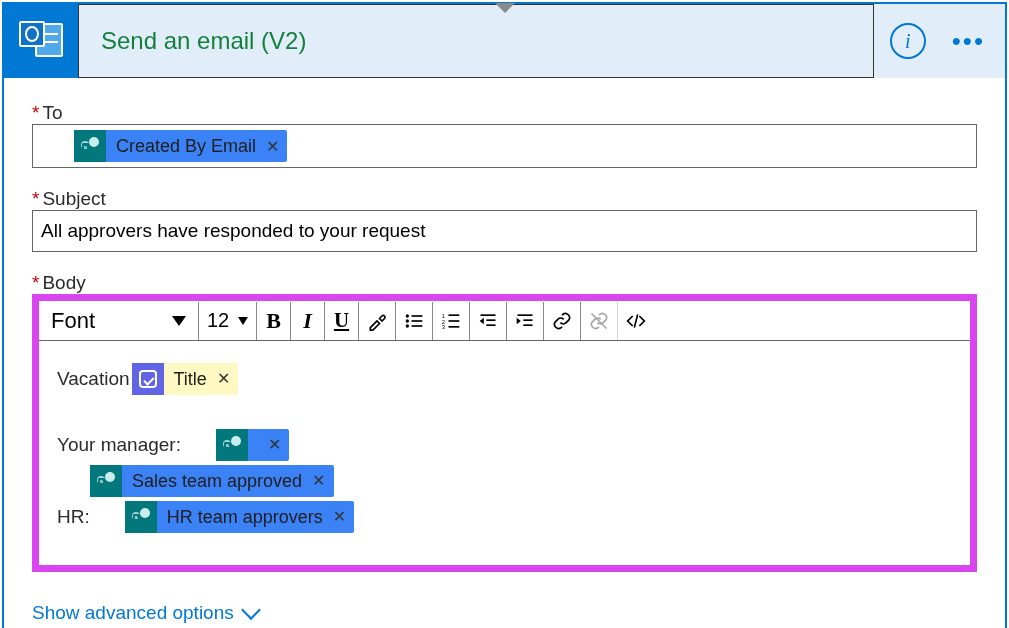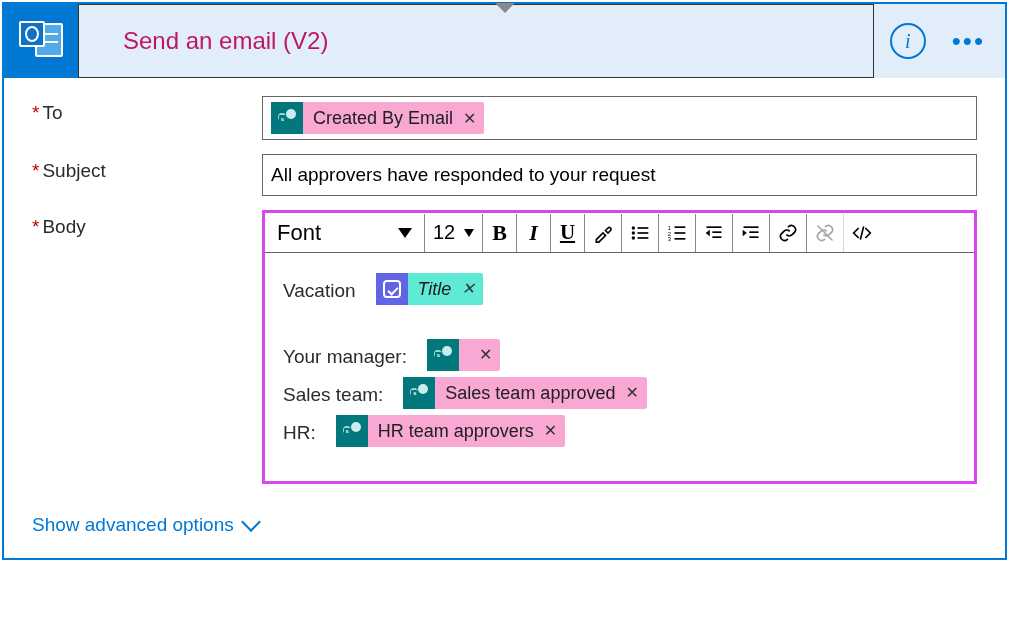--- a/index.html
+++ b/index.html
@@ -78,22 +78,21 @@
     flex: 1;
     border: 1px solid #333;
     height: 74px;
     display: flex;
     align-items: center;
     padding: 0 22px;
     background: #e1eefa;
   }
   .header-title {
     font-size: 24px;
-    color: #be185d;
-    margin-left: 22px;
+    color: #15803d;
   }
   .header-actions {
     display: flex;
     align-items: center;
     gap: 26px;
     padding-right: 20px;
     padding-left: 16px;
   }
   .info-circle {
     width: 36px; height: 36px;
@@ -114,20 +113,21 @@
     letter-spacing: 2px;
     cursor: pointer;
     line-height: 1;
   }
   .body-area {
     padding: 18px 28px 22px 28px;
   }
   .row {
     display: flex;
     margin-bottom: 14px;
+    flex-direction: column;
   }
   .row.body-row { margin-bottom: 24px; }
   .label-col {
     width: 230px;
     flex-shrink: 0;
     font-size: 19px;
     color: #2b2b2b;
     padding-top: 6px;
   }
   .req {
@@ -156,27 +156,27 @@
   }
   .token {
     display: inline-flex;
     align-items: center;
     height: 32px;
     font-size: 18px;
     padding-right: 8px;
     border-radius: 2px;
   }
   .token.sp {
-    background: #f9a8d4;
+    background: #3b82f6;
     color: #202020;
+    margin-left: 33px;
   }
   .token.apv {
-    background: #5eead4;
+    background: #fef9c3;
     color: #202020;
-    font-style: italic;
   }
   .token-icon {
     width: 32px;
     height: 32px;
     display: flex;
     align-items: center;
     justify-content: center;
     margin-right: 10px;
     flex-shrink: 0;
   }
@@ -201,21 +201,21 @@
     content:"";position:absolute;left:3px;top:5px;width:8px;height:4px;border-left:2px solid #fff;border-bottom:2px solid #fff;transform:rotate(-45deg);
   }
   .token-close {
     margin-left: 10px;
     font-size: 16px;
     cursor: pointer;
     color: #333;
   }
   
   .rte-wrap {
-    border: 3px solid #d946ef;
+    border: 7px solid #d946ef;
   }
   .toolbar {
     display: flex;
     align-items: center;
     border-bottom: 1px solid #666;
     height: 40px;
   }
   .tool {
     height: 38px;
     display: flex;
@@ -250,23 +250,23 @@
   .italic-i { font-style: italic; font-size: 22px; font-family: Georgia, serif; font-weight:600;}
   .under-u { text-decoration: underline; font-size: 21px; font-family: Georgia, serif; font-weight:600;}
   .rte-content {
     padding: 20px 18px 28px 18px;
     font-size: 19px;
     line-height: 1.9;
     color: #2b2b2b;
   }
   .rte-line {
     display: flex;
-    align-items: flex-start;
+    align-items: center;
     flex-wrap: wrap;
-    gap: 20px;
+    gap: 2px;
     margin-bottom: 2px;
   }
   .advanced-link {
     display: inline-flex;
     align-items: center;
     gap: 10px;
     color: #0078d4;
     font-size: 19px;
     cursor: pointer;
     margin-top: 6px;
@@ -439,21 +439,20 @@
               <span class="token sp">
                 <span class="token-icon">
                     <span class="sp-glyph">
                       <span class="s-letter">s</span>
                     </span>
                   </span>
                 <span class="token-close">✕</span>
               </span>
             </div>
             <div class="rte-line">
-              <span>Sales team:</span>
               <span class="token sp">
                 <span class="token-icon">
                     <span class="sp-glyph">
                       <span class="s-letter">s</span>
                     </span>
                   </span>
                 <span>Sales team approved</span>
                 <span class="token-close">✕</span>
               </span>
             </div>

